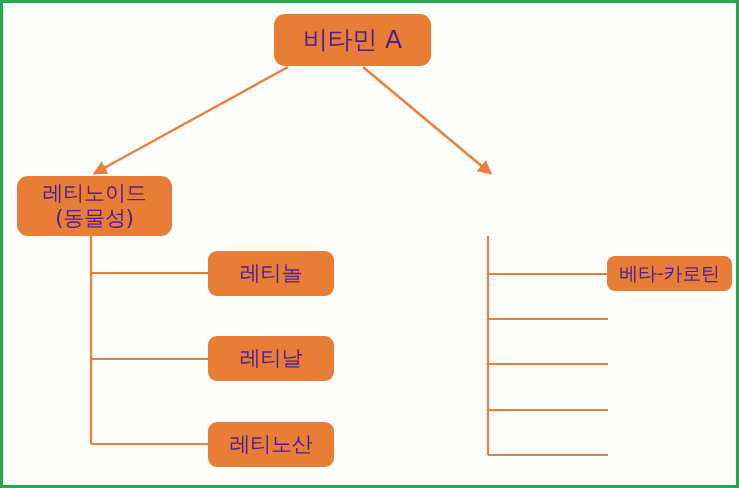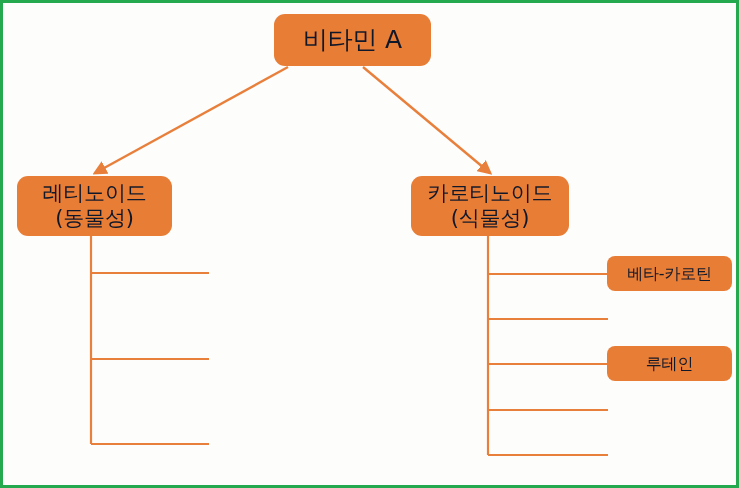--- a/index.html
+++ b/index.html
@@ -22,21 +22,21 @@
     left: 0;
     top: 0;
     width: 739px;
     height: 488px;
     pointer-events: none;
   }
   .node {
     position: absolute;
     box-sizing: border-box;
     background: #e87d35;
-    color: #0f172a;
+    color: #4c1d95;
     border-radius: 9px;
     display: flex;
     align-items: center;
     justify-content: center;
     text-align: center;
     line-height: 1.2;
     white-space: pre-line;
     letter-spacing: -0.2px;
     z-index: 3;
   }
@@ -60,21 +60,21 @@
   .node.leaf-left {
     left: 205px;
     width: 126px;
     height: 45px;
     font-size: 21px;
   }
   .node.leaf-right {
     left: 604px;
     width: 125px;
     height: 35px;
-    font-size: 16px;
+    font-size: 19px;
     border-radius: 8px;
   }
 </style>
 </head>
 <body>
 
 <div id="canvas">
 
   <svg id="edge-layer" viewBox="0 0 739 488" xmlns="http://www.w3.org/2000/svg">
     <defs>
@@ -98,20 +98,20 @@
     <line x1="485" y1="361" x2="605" y2="361" stroke="#e8803c" stroke-width="2.2"></line>
     <line x1="485" y1="407" x2="605" y2="407" stroke="#e8803c" stroke-width="2.2"></line>
     <line x1="485" y1="452" x2="605" y2="452" stroke="#e8803c" stroke-width="2.2"></line>
   </svg>
 
   <div class="node root">비타민 A</div>
 
   <div class="node branch left">레티노이드
 (동물성)</div>
 
+  <div class="node leaf-left" style="top:248px">레티놀</div>
+  <div class="node leaf-left" style="top:333px">레티날</div>
+  <div class="node leaf-left" style="top:419px">레티노산</div>
 
-  <div class="node branch right">카로티노이드
-(식물성)</div>
 
   <div class="node leaf-right" style="top:253px">베타-카로틴</div>
-  <div class="node leaf-right" style="top:343px">루테인</div>
 
 </div>
 
 </body></html>

